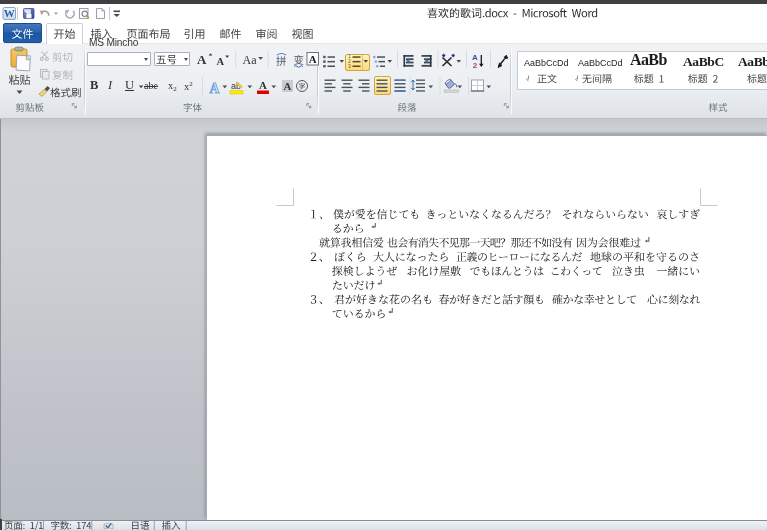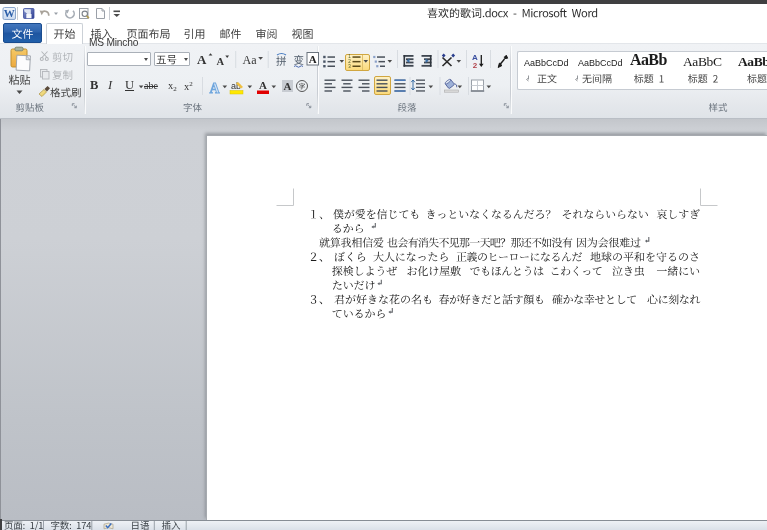--- a/index.html
+++ b/index.html
@@ -32,21 +32,21 @@
 <div class="abs" style="left:511px;top:46px;width:1px;height:68px;background:rgba(255,255,255,.8)"></div>
 <div class="abs sel" style="left:345px;top:53.5px;width:25px;height:17px"></div>
 <div class="abs" style="left:362px;top:54.5px;width:1px;height:15px;background:#e0c06c"></div>
 <div class="abs sel" style="left:373.5px;top:76px;width:17px;height:19px"></div>
 <div class="abs" style="left:17px;top:7px;width:1px;height:13px;background:#c8ccd2"></div>
 <div class="abs" style="left:109px;top:7px;width:1px;height:13px;background:#c8ccd2"></div>
 <div class="abs" style="left:427px;top:8.5px;font-size:11px;color:#2d2d2d;letter-spacing:0px"></div>
 <div class="abs" style="left:524px;top:58px;font-size:9px;color:#1c1c1c;letter-spacing:0px">AaBbCcDd</div>
 <div class="abs" style="left:578px;top:58px;font-size:9px;color:#1c1c1c;letter-spacing:0px">AaBbCcDd</div>
 <div class="abs serif" style="left:630px;top:51px;font-size:16px;font-weight:bold;color:#1b1b1b;letter-spacing:-0.6px">AaBb</div>
-<div class="abs serif" style="left:683px;top:53.5px;font-size:13.5px;font-weight:normal;color:#1b1b1b;letter-spacing:-0.4px">AaBbC</div>
+<div class="abs serif" style="left:683px;top:53.5px;font-size:13.5px;font-weight:bold;color:#1b1b1b;letter-spacing:-0.4px">AaBbC</div>
 <div class="abs serif" style="left:738px;top:53.5px;font-size:13.5px;font-weight:bold;color:#1b1b1b;letter-spacing:-0.4px">AaBb</div>
 <div class="abs serif" style="left:90px;top:78px;font-size:12.5px;font-weight:bold;color:#333">B</div>
 <div class="abs serif" style="left:108px;top:78px;font-size:12.5px;font-style:italic;color:#333">I</div>
 <div class="abs serif" style="left:125px;top:78px;font-size:12.5px;color:#333;text-decoration:underline">U</div>
 <div class="abs serif" style="left:144px;top:80px;font-size:10px;color:#333;text-decoration:line-through">abe</div>
 <div class="abs serif" style="left:168px;top:80px;font-size:10.5px;color:#333">x<span style="font-size:7px;vertical-align:-2px">2</span></div>
 <div class="abs serif" style="left:184px;top:80px;font-size:10.5px;color:#333">x<span style="font-size:7px;vertical-align:4px">2</span></div>
 <div class="abs serif" style="left:197px;top:52px;font-size:13px;font-weight:bold;color:#333">A</div>
 <div class="abs serif" style="left:216.5px;top:55.5px;font-size:10.5px;font-weight:bold;color:#333">A</div>
 <div class="abs serif" style="left:242.5px;top:53px;font-size:12px;color:#333">Aa</div>

